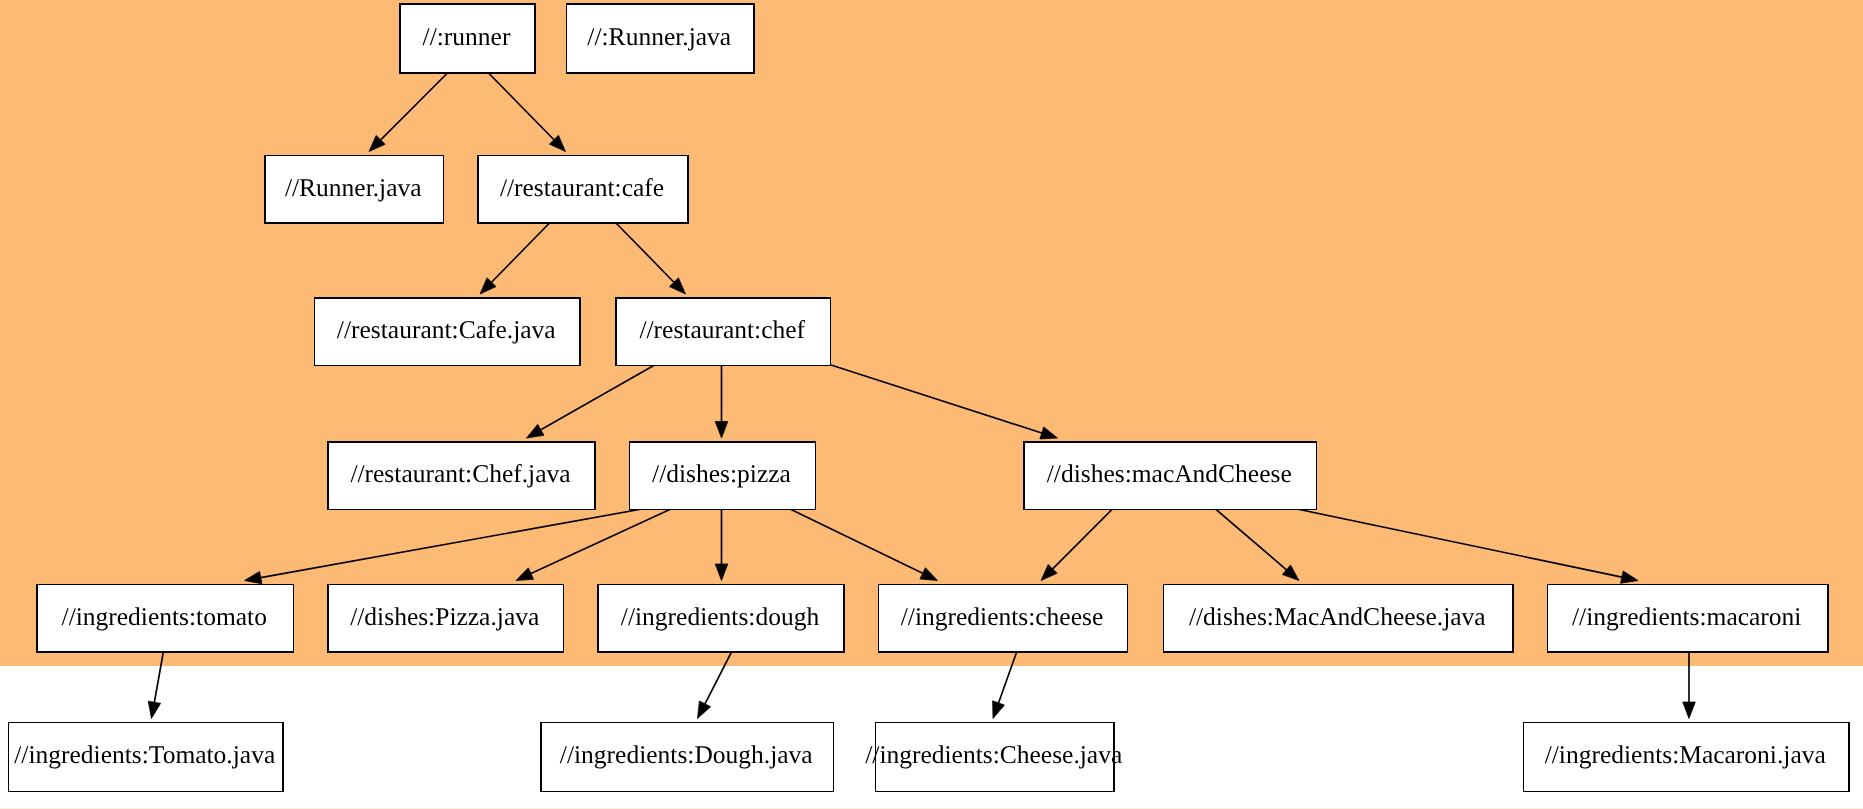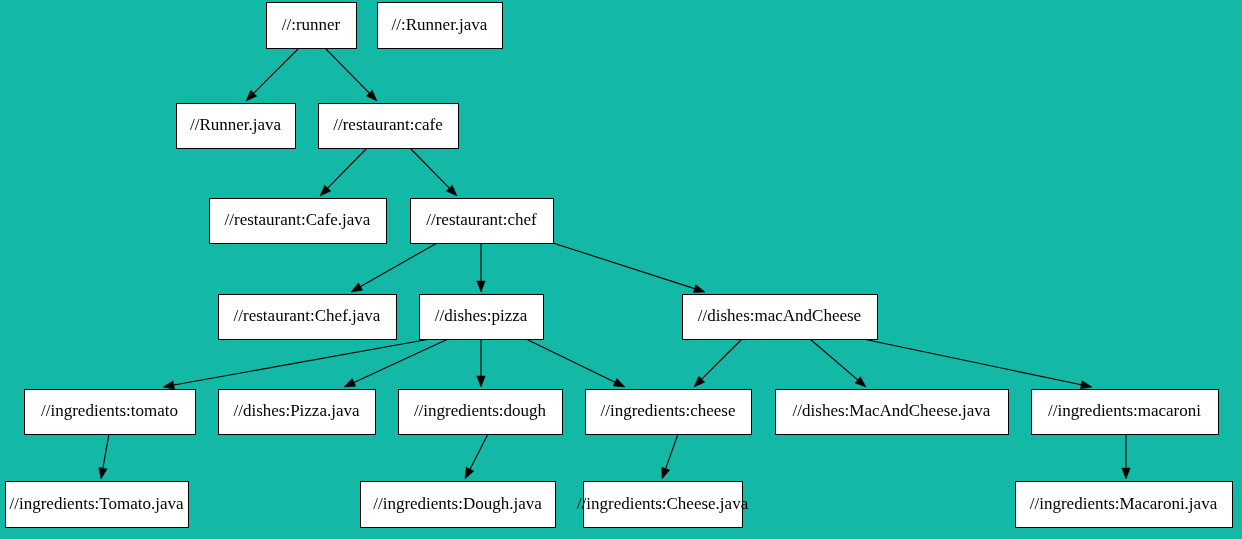--- a/index.html
+++ b/index.html
@@ -9,22 +9,22 @@
   }
   body {
     width: 1242px;
     height: 539px;
     font-family: "Liberation Serif", "DejaVu Serif", serif;
     overflow: hidden;
   }
   #graph-root {
     position: relative;
     width: 1242px;
-    height: 539px;
-    background: #14b8a6;
+    height: 444px;
+    background: #fdba74;
   }
   svg#graph-svg {
     display: block;
     width: 1242px;
     height: 539px;
   }
   .node-box {
     fill: #ffffff;
     stroke: #000000;
     stroke-width: 1;

